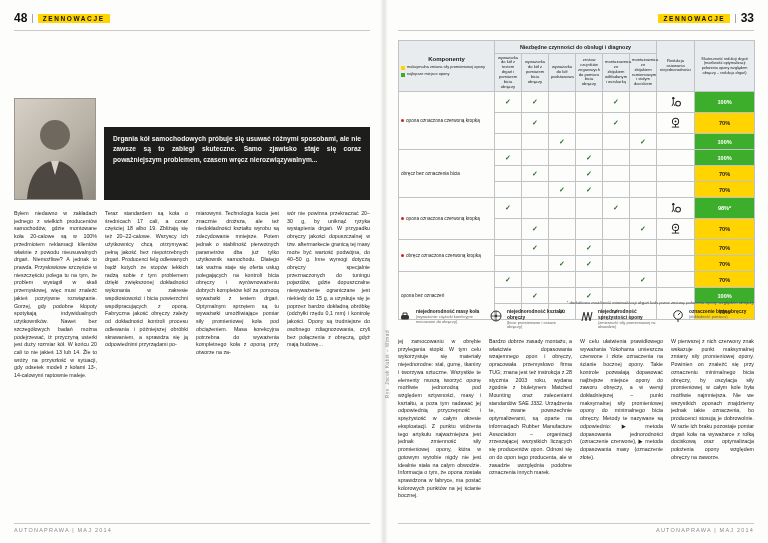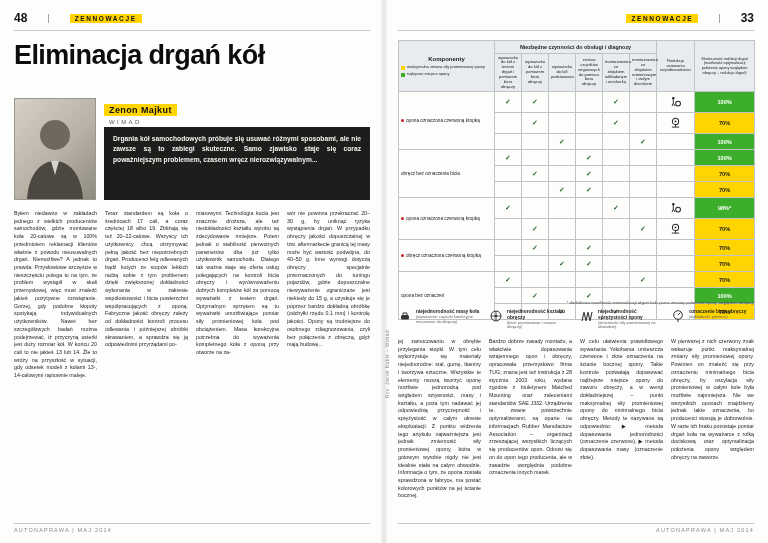--- a/index.html
+++ b/index.html
@@ -9,21 +9,21 @@
     background:#fdfdfc; color:#1a1a1a;
     font-family:"Liberation Sans", sans-serif;
   }
   .page { position:absolute; top:0; width:384px; height:543px; }
   #page-left { left:0; }
   #page-right { left:384px; }
   .gutter { position:absolute; left:380px; top:0; width:8px; height:543px;
     background:linear-gradient(90deg, rgba(0,0,0,0) 0%, rgba(0,0,0,0.10) 50%, rgba(0,0,0,0) 100%); }
 
   
-  .hdr { position:absolute; top:11px; display:flex; align-items:center; gap:20px; }
+  .hdr { position:absolute; top:11px; display:flex; align-items:center; gap:4px; }
   .hdr-left { left:14px; } .hdr-right { right:14px; }
   .pnum { font-size:12px; font-weight:bold; color:#111; }
   .hdr-sep { font-size:9px; color:#888; }
   .section-chip { background:#ffd400; color:#111; padding:1px 5px; font-size:6.5px; font-weight:bold; letter-spacing:1.6px; }
   .rule { position:absolute; height:1px; background:#c9c9c9; left:14px; width:356px; }
   .rule-top { top:30px; } .rule-bot { top:523px; }
   .footer { position:absolute; top:527px; font-size:5.5px; letter-spacing:1.2px; color:#8a8a8a; text-transform:uppercase; }
   .footer-l { left:14px; } .footer-r { right:14px; }
 
   
@@ -81,35 +81,30 @@
 <body>
 
 <div class="page" id="page-left">
   <div class="hdr hdr-left">
     <span class="pnum">48</span>
     <span class="hdr-sep">|</span>
     <span class="section-chip">ZENNOWACJE</span>
   </div>
   <div class="rule rule-top"></div>
 
-  <h1 class="headline" style="margin:0;">Eliminacja drgań kół</h1>
 
   <div class="photo">
     <svg width="80" height="100" viewBox="0 0 80 100">
       <rect x="0" y="0" width="80" height="100" fill="none"></rect>
       <circle cx="40" cy="36" r="15" fill="#6e685f"></circle>
       <path d="M12 100 C14 72 28 62 40 62 C52 62 66 72 68 100 Z" fill="#4c4841"></path>
       <path d="M36 62 h8 l-4 14 z" fill="#d8d4cc"></path>
     </svg>
   </div>
 
-  <div class="author-block">
-    <span class="author-name">Zenon Majkut</span>
-    <div class="author-co">Wimad</div>
-  </div>
 
   <div class="leadbox">Drgania kół samochodowych próbuje się usuwać różnymi sposobami, ale nie zawsze są to zabiegi skuteczne. Samo zjawisko staje się coraz poważniejszym problemem, czasem wręcz nierozwiązywalnym...</div>
 
   <div class="cols cols-left">
       <div class="col">Byłem niedawno w zakładach jednego z wielkich producentów samochodów, gdzie montowane koła 20-calowe są w 100% przedmiotem reklamacji klientów właśnie z powodu nieusuwalnych drgań. Niemożliwe? A jednak to prawda. Przysłowiowe szczęście w nieszczęściu polega tu na tym, że problem wystąpił w skali przemysłowej, więc musi znaleźć jakieś pozytywne rozwiązanie. Gorzej, gdy podobne kłopoty spotykają indywidualnych użytkowników. Nawet bez szczegółowych badań można podejrzewać, iż przyczyną usterki jest duży rozmiar kół. W końcu 20 cali to nie jakieś 13 lub 14. Źle to wróży na przyszłość w sytuacji, gdy odsetek modeli z kołami 13-, 14-calowymi raptownie maleje.</div>
       <div class="col">Teraz standardem są koła o średnicach 17 cali, a coraz częściej 18 albo 19. Zbliżają się też 20–22-calowe. Wszyscy ich użytkownicy chcą otrzymywać pełną jakość bez niepotrzebnych drgań. Producenci felg odlewanych bądź kutych ze stopów lekkich radzą sobie z tym problemem dzięki zwiększonej dokładności wykonania w zakresie współosiowości i bicia powierzchni współpracujących z oponą. Fabryczna jakość obręczy zależy od dokładności kontroli procesu odlewania i późniejszej obróbki skrawaniem, a sprawdza się ją odpowiednimi przyrządami po-</div>
       <div class="col">miarowymi. Technologia kucia jest znacznie droższa, ale też niedokładności kształtu wyrobu są zdecydowanie mniejsze. Potem jednak o stabilność pierwotnych parametrów dba już tylko użytkownik samochodu. Dlatego tak ważna staje się oferta usług polegających na kontroli bicia obręczy i wyrównoważeniu dobrych kompletów kół za pomocą wyważarki z testem drgań. Optymalnym sprzętem są tu wyważarki umożliwiające pomiar siły promieniowej koła pod obciążeniem. Masa korekcyjna potrzebna do wyważenia kompletnego koła z oponą przy otworze na za-</div>
       <div class="col">wór nie powinna przekraczać 20–30 g, by uniknąć ryzyka wystąpienia drgań. W przypadku obręczy jakości dopuszczalnej w tzw. aftermarkecie granicą tej masy może być wartość podwójna, do 40–50 g. Inne wymogi dotyczą obręczy specjalnie przeznaczonych do tuningu pojazdów, gdzie dopuszczalne niewyważenie ograniczane jest niekiedy do 15 g, a uzyskuje się je poprzez bardzo dokładną obróbkę (odchyłki rzędu 0,1 mm) i kontrolę jakości. Opony są trudniejsze do osobnego zdiagnozowania, czyli bez połączenia z obręczą, gdyż mają budowę...</div>
     </div>
 

